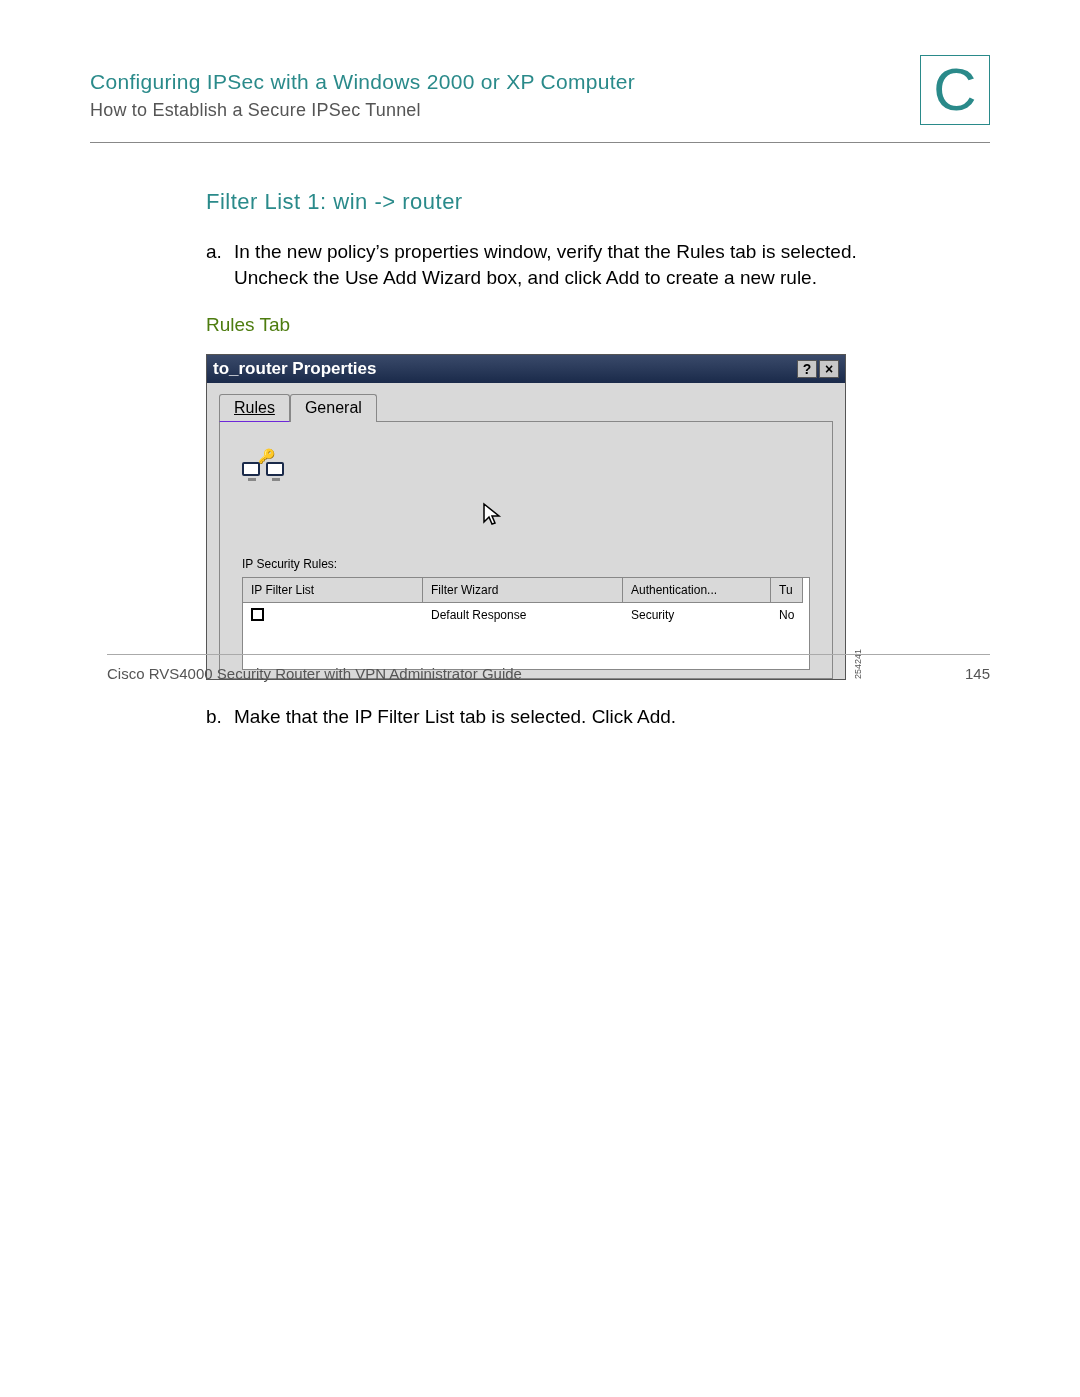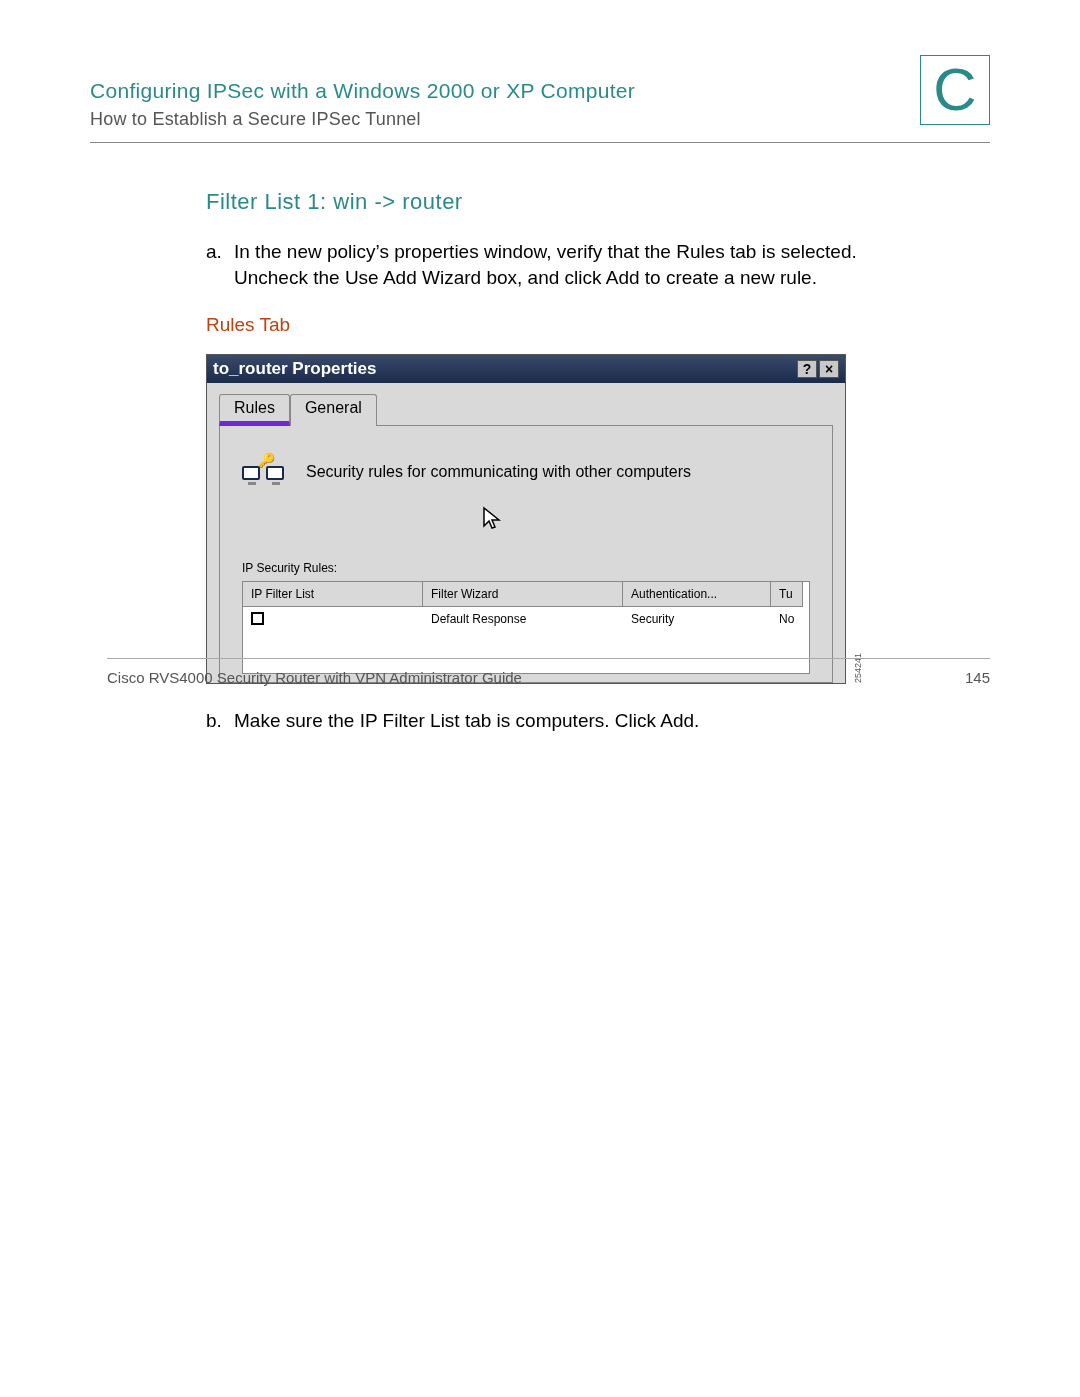--- a/index.html
+++ b/index.html
@@ -11,21 +11,21 @@
     position: relative;
     color: #000;
   }
   .page {
     padding: 60px 90px 0 90px;
     position: relative;
   }
   .header-row {
     display: flex;
     justify-content: space-between;
-    align-items: flex-end;
+    align-items: center;
   }
   .header-left { flex: 1; }
   .chapter-title {
     color: #2a8a8a;
     font-size: 21px;
     letter-spacing: 0.3px;
     margin-bottom: 6px;
   }
   .section-title {
     color: #555;
@@ -67,21 +67,21 @@
   .body-text {
     font-size: 19px;
     line-height: 1.35;
     color: #000;
     margin-bottom: 24px;
   }
   .step-row { display: flex; }
   .step-marker { width: 28px; flex-shrink: 0; }
   .step-body { flex: 1; }
   .h4 {
-    color: #c2410c;
+    color: #4d7c0f;
     font-size: 19px;
     margin-bottom: 18px;
   }
   
   .dialog {
     width: 640px;
     border: 1px solid #555;
     background: #fdba74;
     margin-bottom: 8px;
     position: relative;
@@ -126,21 +126,22 @@
     padding: 4px 14px;
     font-size: 16px;
     color: #000;
     position: relative;
     top: 1px;
     border-radius: 3px 3px 0 0;
   }
   .tab.active {
     background: #d9d9d9;
     z-index: 2;
-    border-bottom: 5px solid #6d28d9;
+    border-bottom: 1px solid #6d28d9;
+    text-decoration: underline;
   }
   .tab-panel {
     border: 1px solid #888;
     background: #d9d9d9;
     padding: 26px 22px 8px 22px;
     min-height: 220px;
   }
   .desc-row {
     display: flex;
     align-items: center;
@@ -263,21 +264,20 @@
           <div class="tab active">Rules</div>
           <div class="tab">General</div>
         </div>
         <div class="tab-panel">
           <div class="desc-row">
             <div class="desc-icon">
               <span class="key-icon">🔑</span>
               <span class="mon mon1"></span>
               <span class="mon mon2"></span>
             </div>
-            <span class="desc-text">Security rules for communicating with other computers</span>
           </div>
           <span class="cursor-icon">
             <svg width="22" height="28" viewBox="0 0 22 28">
                 <path d="M2 2 L2 20 L7 15 L10 22 L13 21 L10 14 L17 14 Z" fill="#fff" stroke="#000" stroke-width="1.5"></path>
               </svg>
           </span>
           <div class="list-label">IP Security Rules:</div>
           <div class="list-table">
             <div class="lt-head">
               <div class="lt-cell c1">IP Filter List</div>
@@ -297,21 +297,21 @@
                 <div class="lt-cell c3"></div>
                 <div class="lt-cell c4"></div>
             </div>
           </div>
         </div>
       </div>
     </div>
 
     <div class="body-text step-row" style="margin-top:24px;">
       <span class="step-marker">b.</span>
-      <span class="step-body">Make sure the IP Filter List tab is computers. Click Add.</span>
+      <span class="step-body">Make that the IP Filter List tab is selected. Click Add.</span>
     </div>
   </div>
 
   <div class="footer">
     <hr class="footer-hr">
     <div class="footer-row">
       <span>Cisco RVS4000 Security Router with VPN Administrator Guide</span>
       <span>145</span>
     </div>
   </div>

